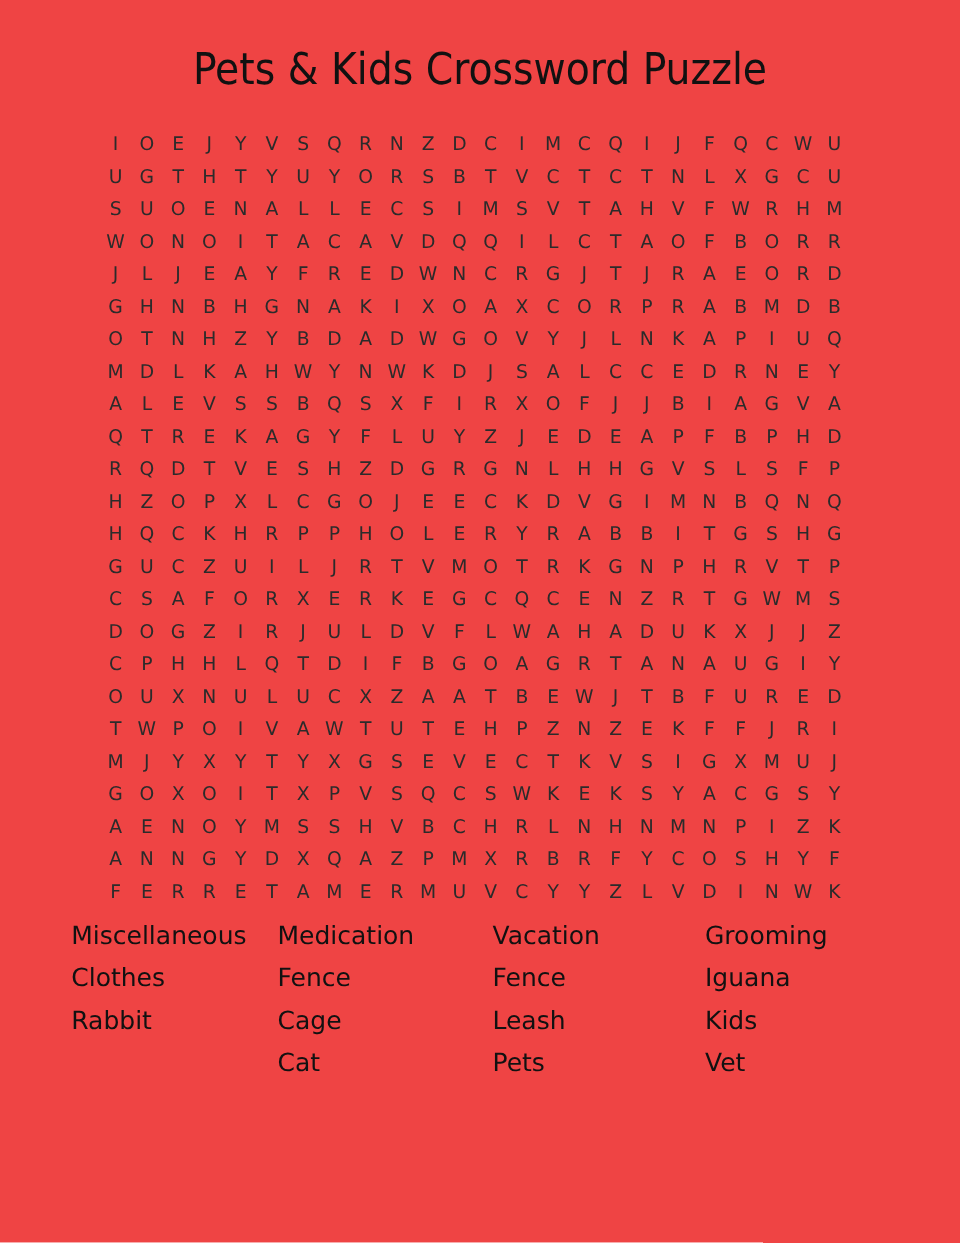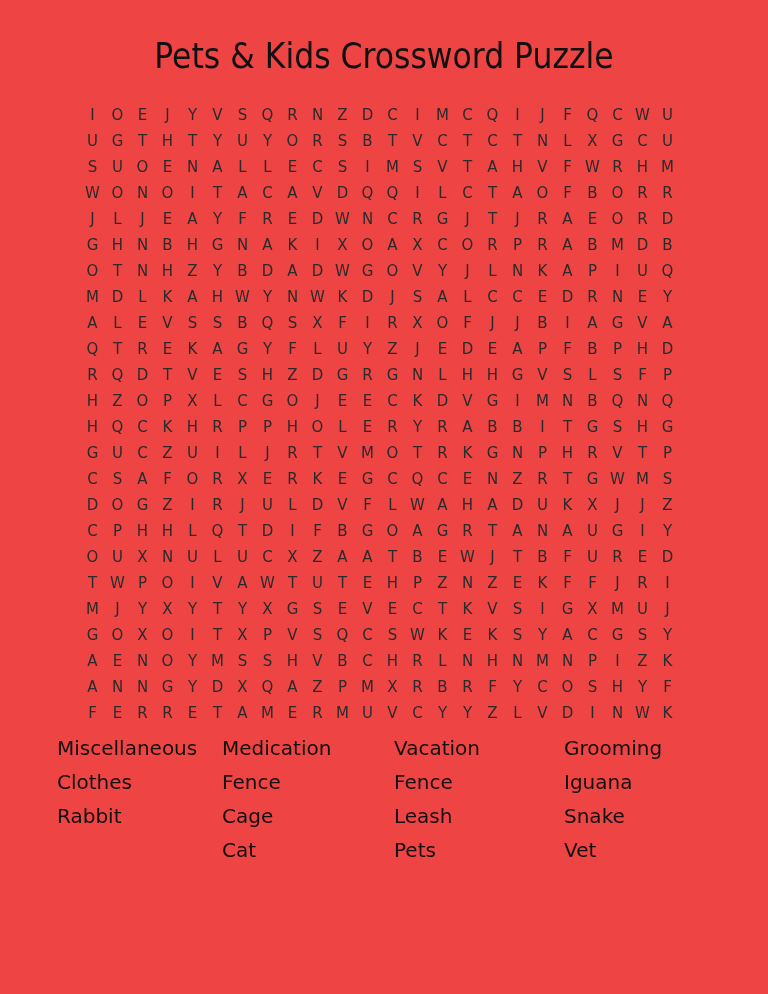--- a/index.html
+++ b/index.html
@@ -665,17 +665,17 @@
       </div>
       <div class="wcol wcol-2">
         <div class="word">Vacation</div>
         <div class="word">Fence</div>
         <div class="word">Leash</div>
         <div class="word">Pets</div>
       </div>
       <div class="wcol wcol-3">
         <div class="word">Grooming</div>
         <div class="word">Iguana</div>
-        <div class="word">Snake</div>
+        <div class="word">Kids</div>
         <div class="word">Vet</div>
       </div>
     </div>
 </div>
 
 </body></html>

